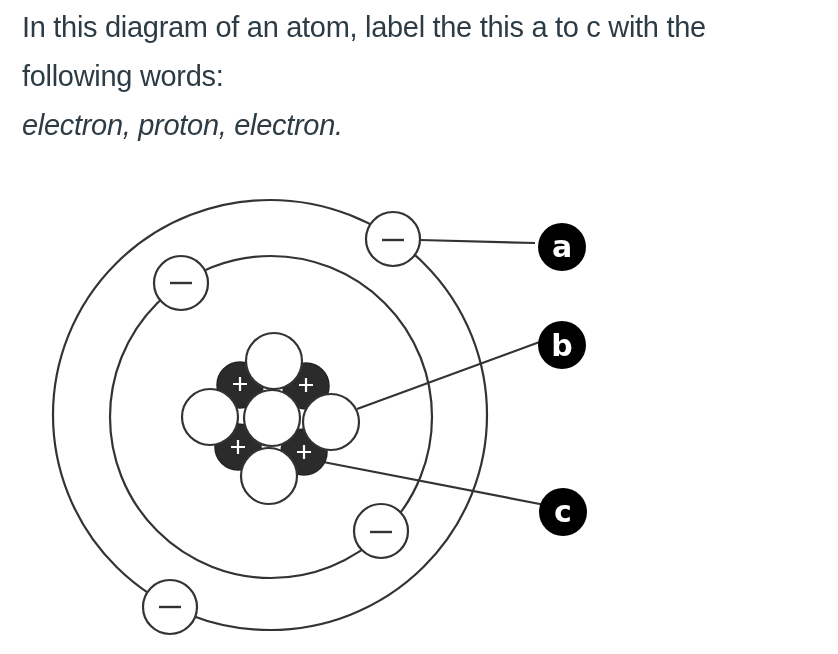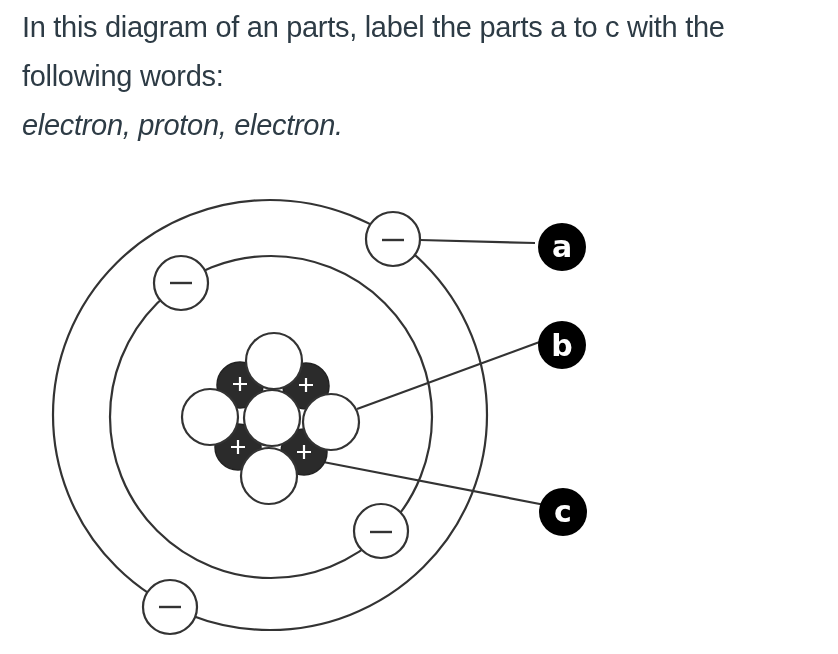--- a/index.html
+++ b/index.html
@@ -7,21 +7,21 @@
   .q { position: absolute; left: 22px; font-size: 29px; line-height: 1; letter-spacing: -0.3px; }
   .q1 { top: 13px; }
   .q2 { top: 62px; text-align: center; }
   .q3 { top: 111px; font-style: italic; }
   svg.diagram { position: absolute; left: 0; top: 0; }
   .lbl-text { font-family: "DejaVu Sans", sans-serif; font-weight: bold; fill: #ffffff; font-size: 30px; }
 </style>
 </head>
 <body>
 
-<div class="q q1">In this diagram of an parts, label the parts a to c with the</div>
+<div class="q q1">In this diagram of an atom, label the this a to c with the</div>
 <div class="q q2">following words:</div>
 <div class="q q3">electron, proton, electron.</div>
 
 <svg class="diagram" width="838" height="654" viewBox="0 0 838 654">
   <g fill="none" stroke="#333" stroke-width="2.2">
 
     <ellipse cx="270" cy="415" rx="217" ry="215"></ellipse>
     <circle cx="271" cy="417" r="161"></circle>
 
     <line x1="420" y1="240" x2="535" y2="243"></line>

